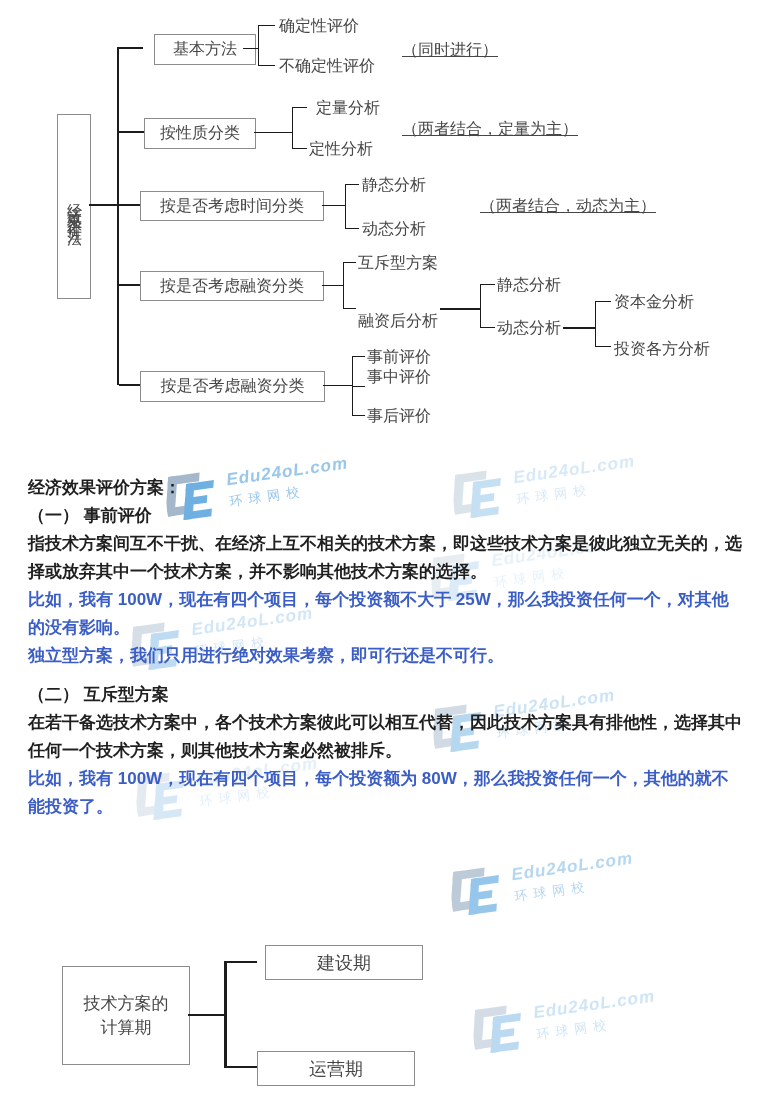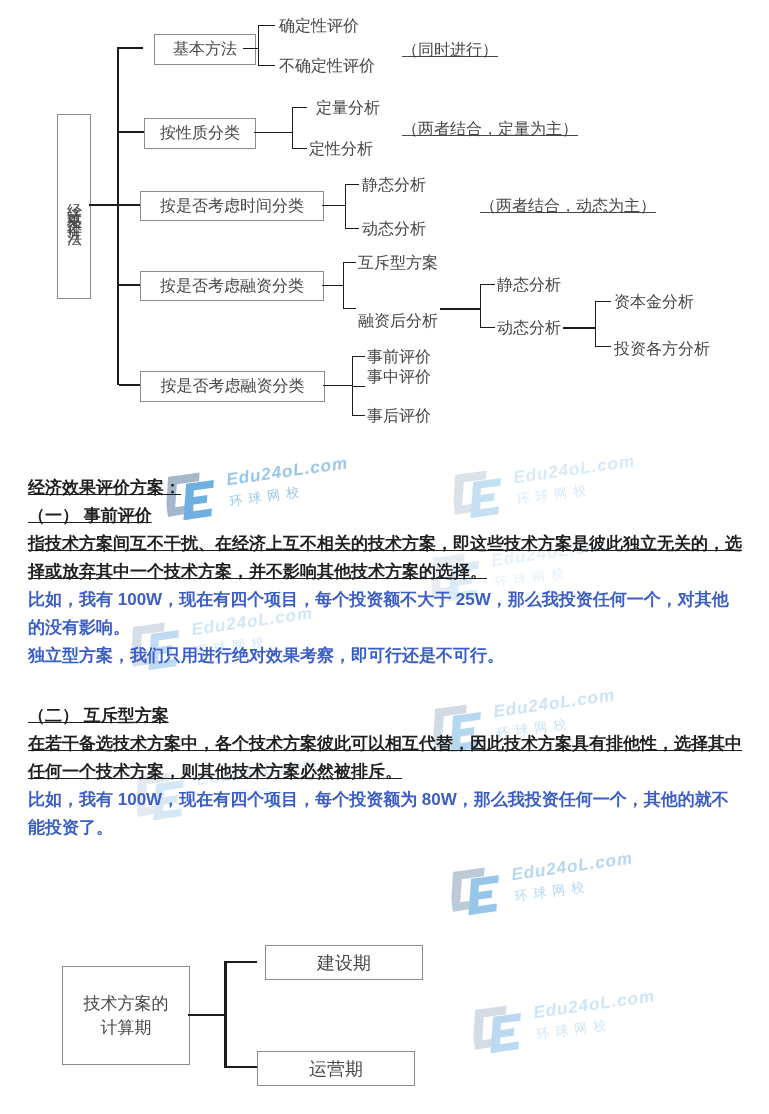--- a/index.html
+++ b/index.html
@@ -25,23 +25,23 @@
         white-space:nowrap;z-index:2;line-height:17px;}
   .note{position:absolute;font-size:16px;color:var(--diagram-text);
         white-space:nowrap;z-index:2;line-height:17px;text-decoration:underline;}
   .vtext{writing-mode:vertical-rl;text-orientation:upright;font-size:15px;
          letter-spacing:4px;color:var(--diagram-text);}
 
   
   .textblock{position:absolute;left:28px;top:474px;width:716px;z-index:2;
              font-size:17px;line-height:28px;font-weight:700;color:var(--text-black);}
   .textblock h2,.textblock h3,.textblock p{margin:0;font-size:17px;font-weight:700;}
-  .textblock .sec2{margin-top:32px;}
+  .textblock .sec2{margin-top:11px;}
   .blue{color:var(--text-blue);}
-  .black{color:var(--text-black);text-decoration:underline;}
+  .black{color:var(--text-black);}
 
   
   .wm{position:absolute;display:flex;align-items:flex-start;gap:7px;
       transform:rotate(-8deg);z-index:1;pointer-events:none;}
   .wm-logo{width:56px;height:52px;flex:0 0 auto;}
   .wm-g1{fill:var(--wm-gray);}
   .wm-g2{fill:var(--wm-blue);}
   .wm-text{display:flex;flex-direction:column;padding-top:4px;}
   .wm-brand{font-size:17px;font-weight:700;font-style:italic;
             color:var(--wm-text);letter-spacing:1px;white-space:nowrap;}

